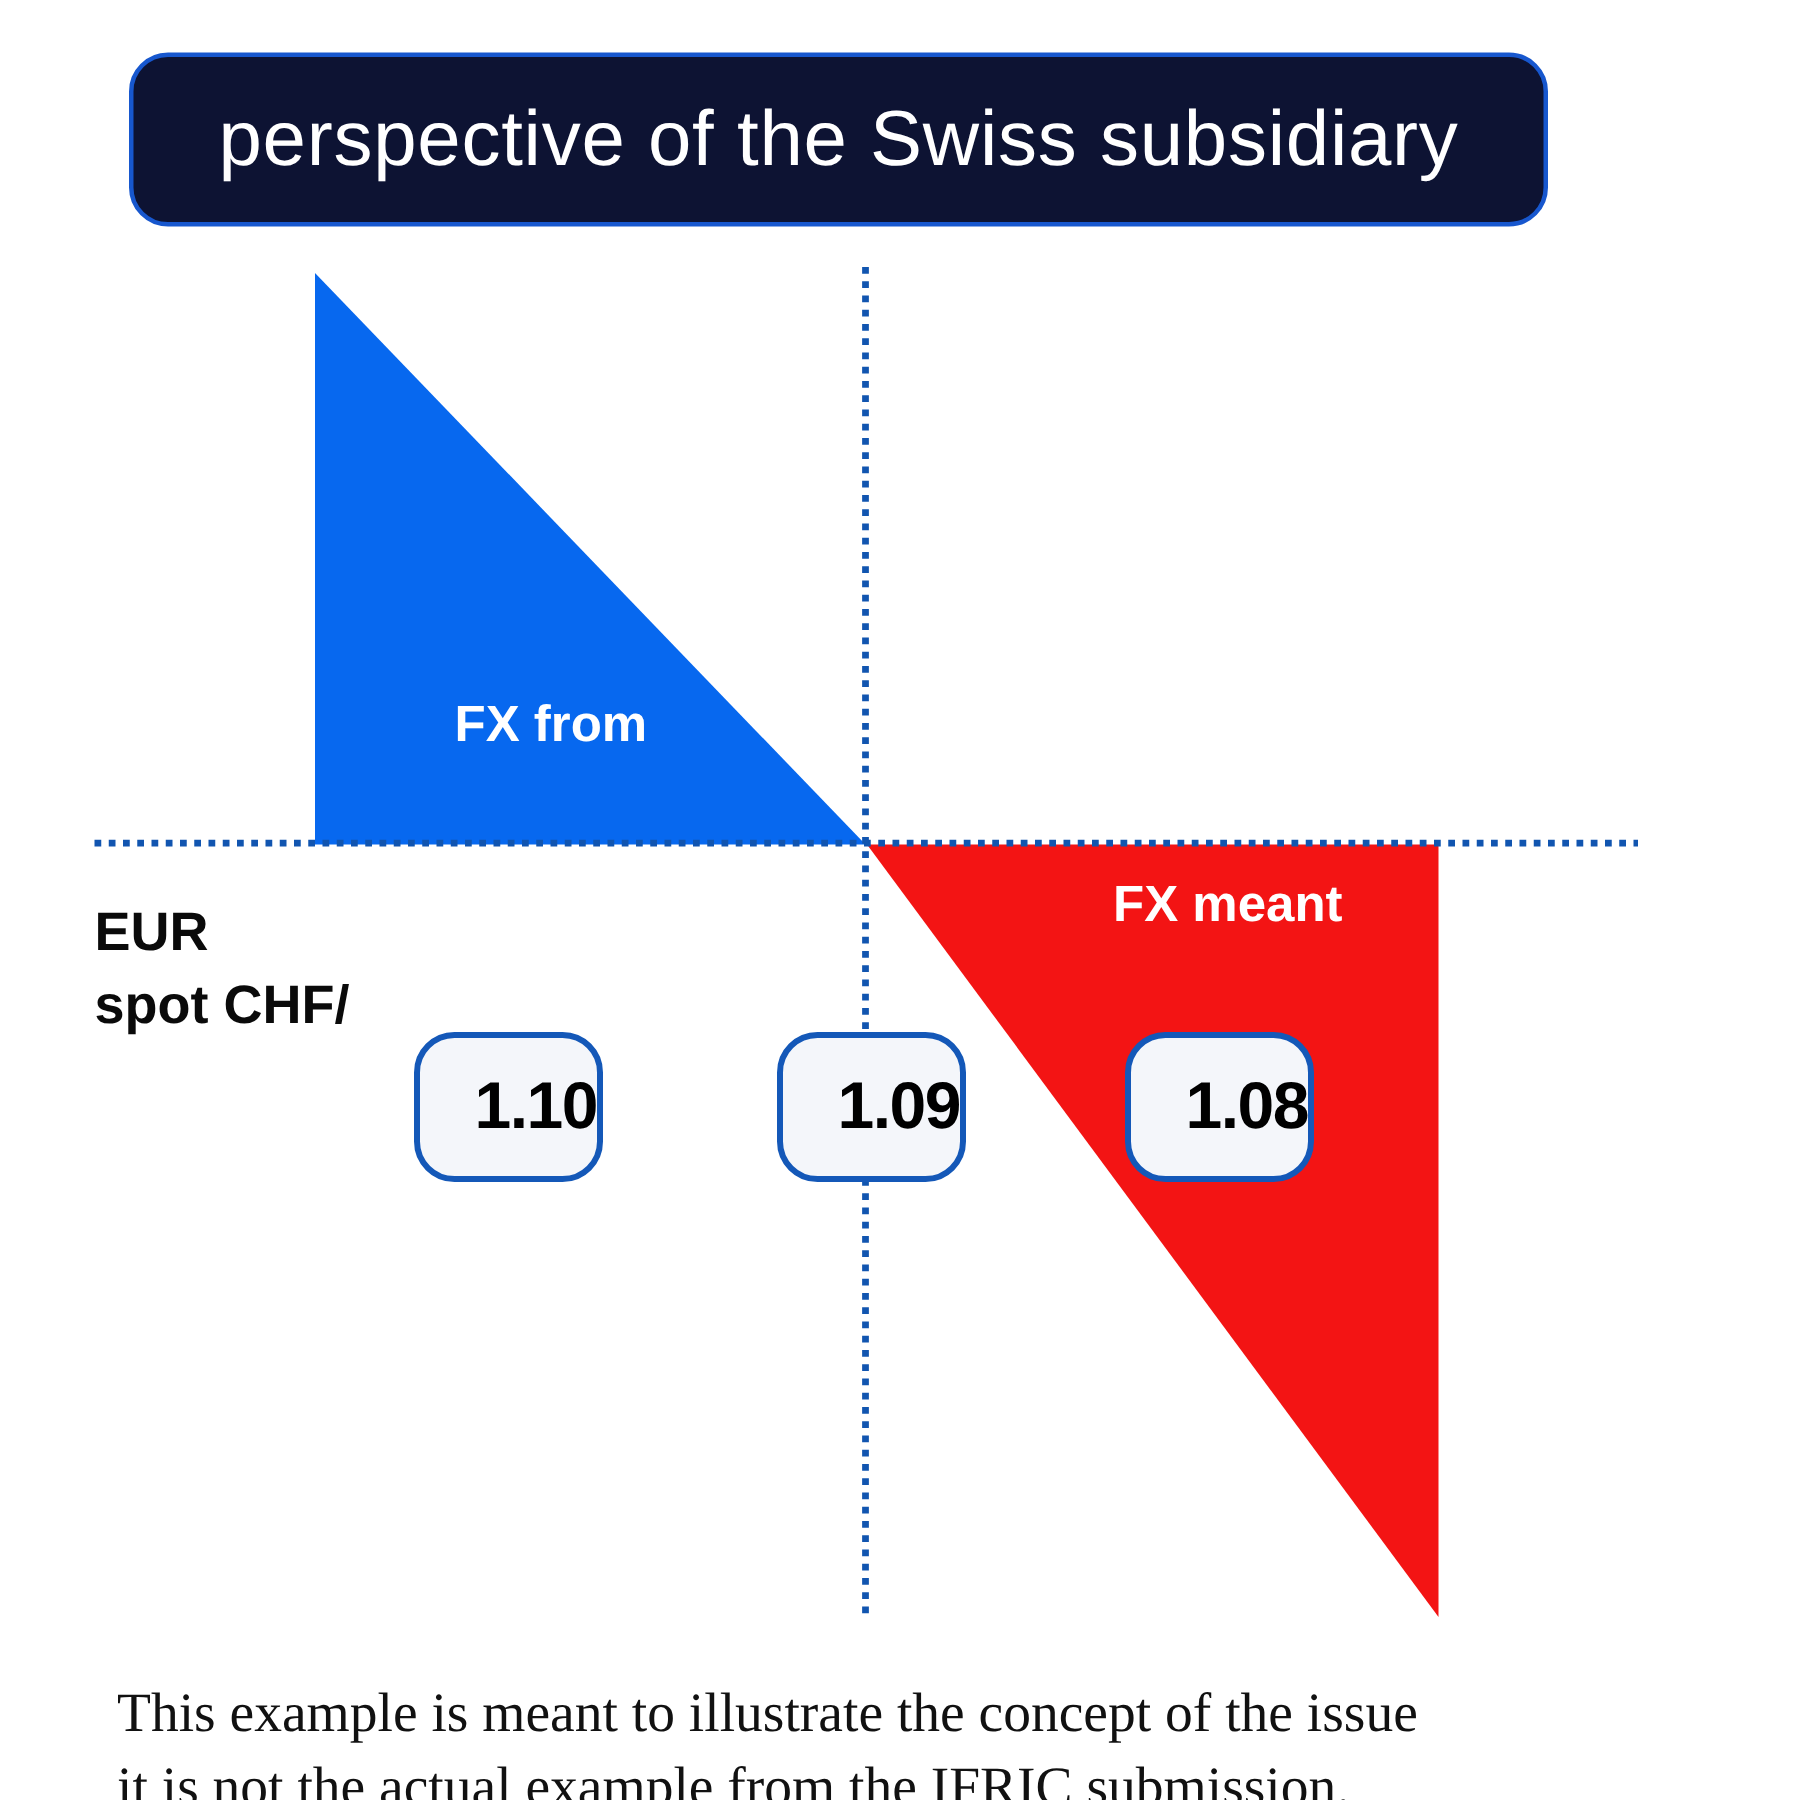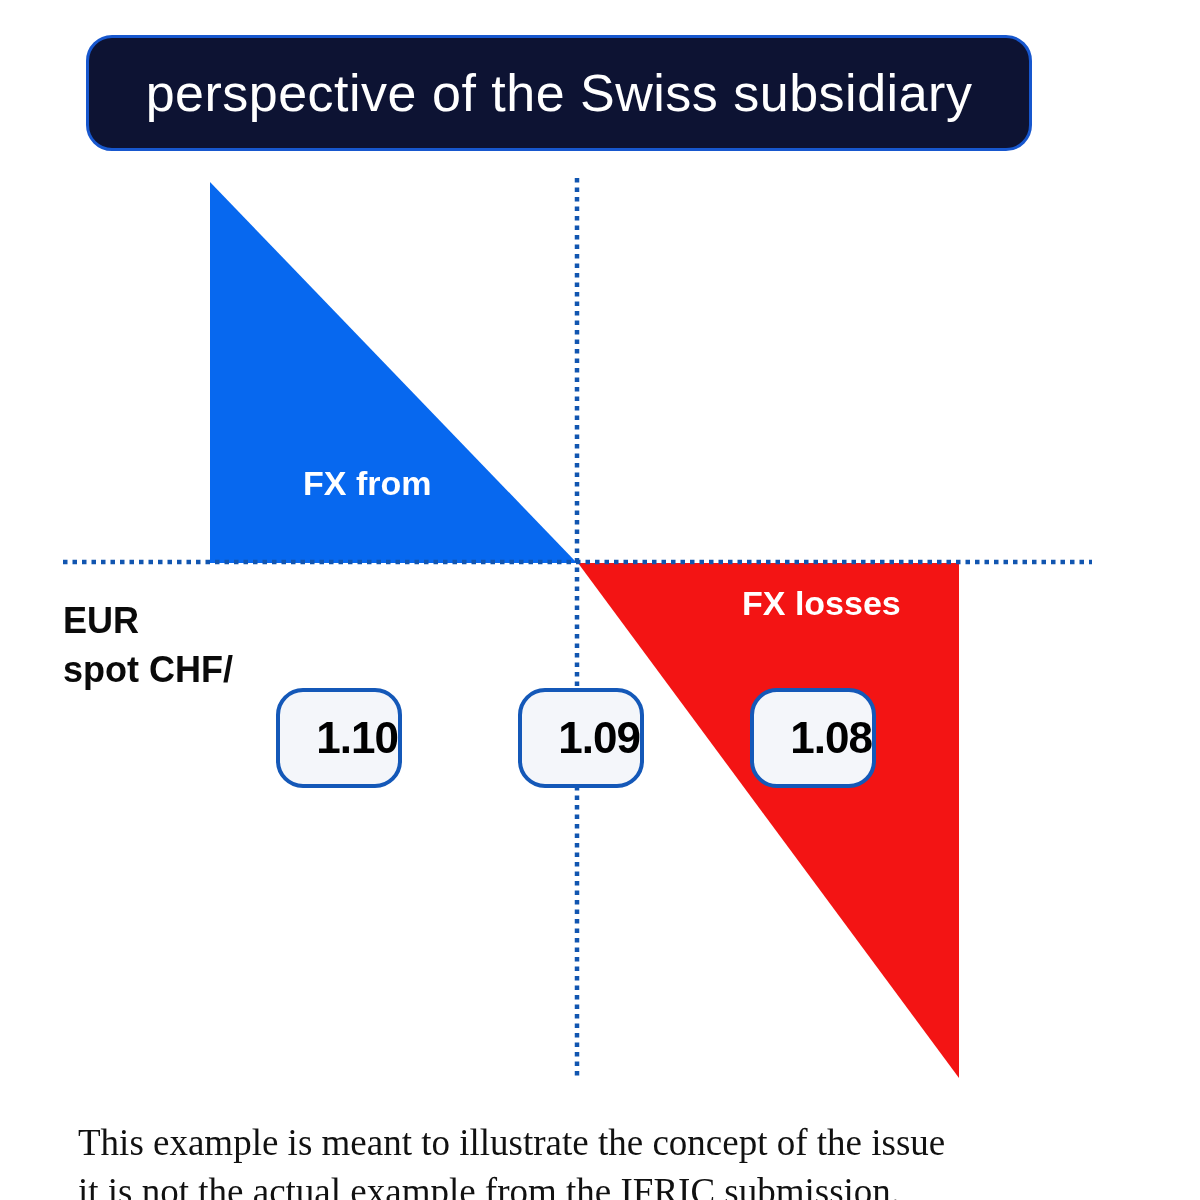--- a/index.html
+++ b/index.html
@@ -107,21 +107,21 @@
 
   <svg class="plot" viewBox="0 0 1200 1200">
     <polygon points="210,182 210,563 577,563" fill="#0768EF"></polygon>
     <polygon points="578,563 959,563 959,1078" fill="#F31414"></polygon>
     <line x1="63" y1="562" x2="1092" y2="562" stroke-width="4.5" stroke-dasharray="4.5 5" stroke="#1155B0"></line>
     <line x1="577" y1="178" x2="577" y2="1080" stroke-width="4.5" stroke-dasharray="4.5 5" stroke="#1155B0"></line>
   </svg>
 
   <div class="region-label gains-label">FX from</div>
 
-  <div class="region-label losses-label">FX losses</div>
+  <div class="region-label losses-label">FX meant</div>
 
   <div class="axis-label">
     <div>EUR</div>
     <div>spot CHF/</div>
   </div>
 
   <div class="value-box value-box-110">
     <span class="value-text">1.10</span>
   </div>
 

